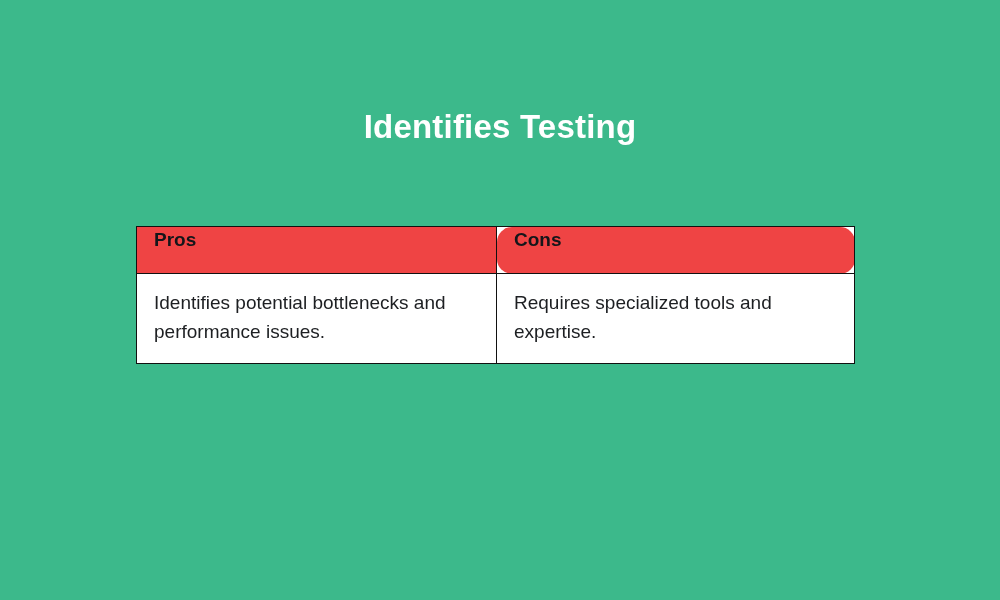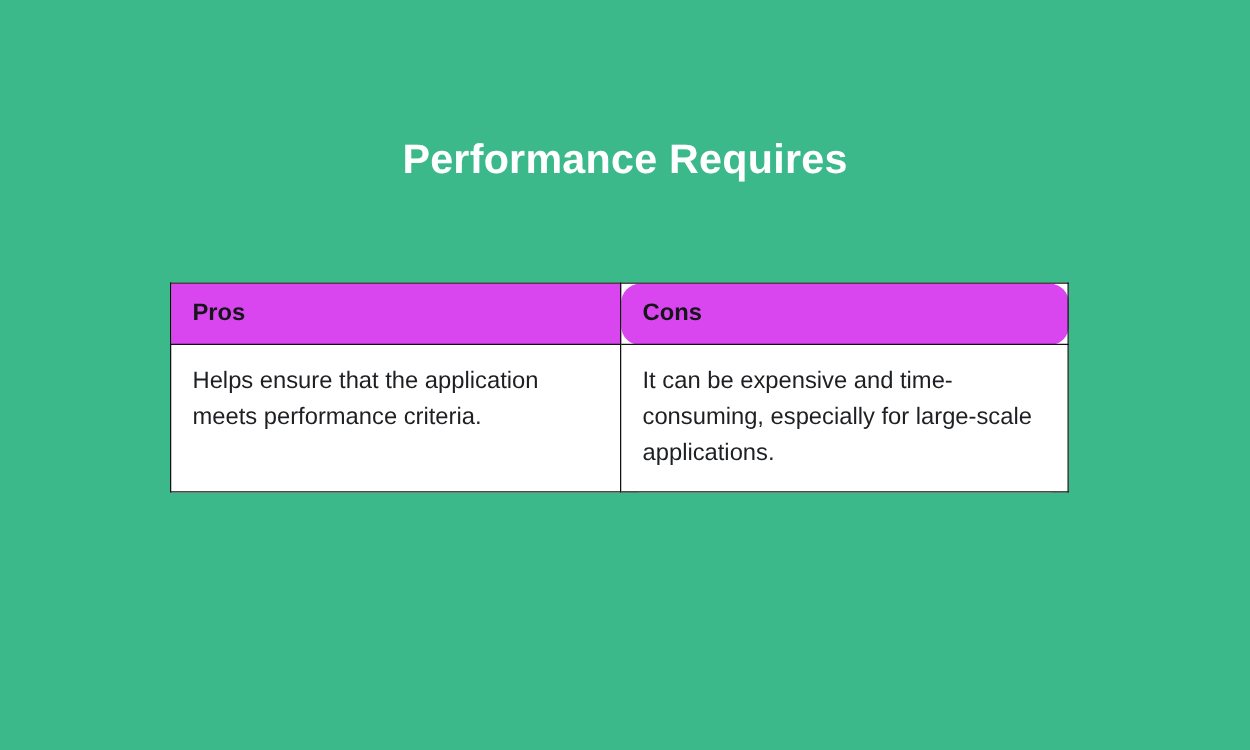--- a/index.html
+++ b/index.html
@@ -42,25 +42,25 @@
   }
   .proscons-table td,
   .proscons-table th {
     border: 1px solid #111111;
     vertical-align: top;
     text-align: left;
     padding: 14px 17px 16px 17px;
     box-sizing: border-box;
   }
   .proscons-table th {
-    background: #d946ef;
+    background: #ef4444;
     font-size: 19px;
     font-weight: bold;
     color: #14161a;
-    padding-top: 13px;
+    padding-top: 2px;
     padding-bottom: 13px;
     height: 47px;
     line-height: 22px;
   }
   .proscons-table td {
     background: #ffffff;
     font-size: 19px;
     font-weight: normal;
     color: #1d1f22;
     line-height: 29px;
@@ -68,30 +68,30 @@
   .col-pros { width: 360px; }
   .col-cons { width: 358px; border-radius: 15px; }
   .row-body-1 td { height: 90px; }
   .row-body-2 td { height: 113px; }
 </style>
 </head>
 <body>
 
 <div class="slide">
 
-  <h1 class="page-title">Performance Requires</h1>
+  <h1 class="page-title">Identifies Testing</h1>
 
   <table class="proscons-table">
     <thead>
       <tr>
         <th class="col-pros">Pros</th>
         <th class="col-cons">Cons</th>
       </tr>
     </thead>
     <tbody>
-      <tr class="row-body-2">
-        <td class="col-pros">Helps ensure that the application meets performance criteria.</td>
-        <td class="col-cons">It can be expensive and time-consuming, especially for large-scale applications.</td>
+      <tr class="row-body-1">
+        <td class="col-pros">Identifies potential bottlenecks and performance issues.</td>
+        <td class="col-cons">Requires specialized tools and expertise.</td>
       </tr>
     </tbody>
   </table>
 
 </div>
 
 </body></html>

